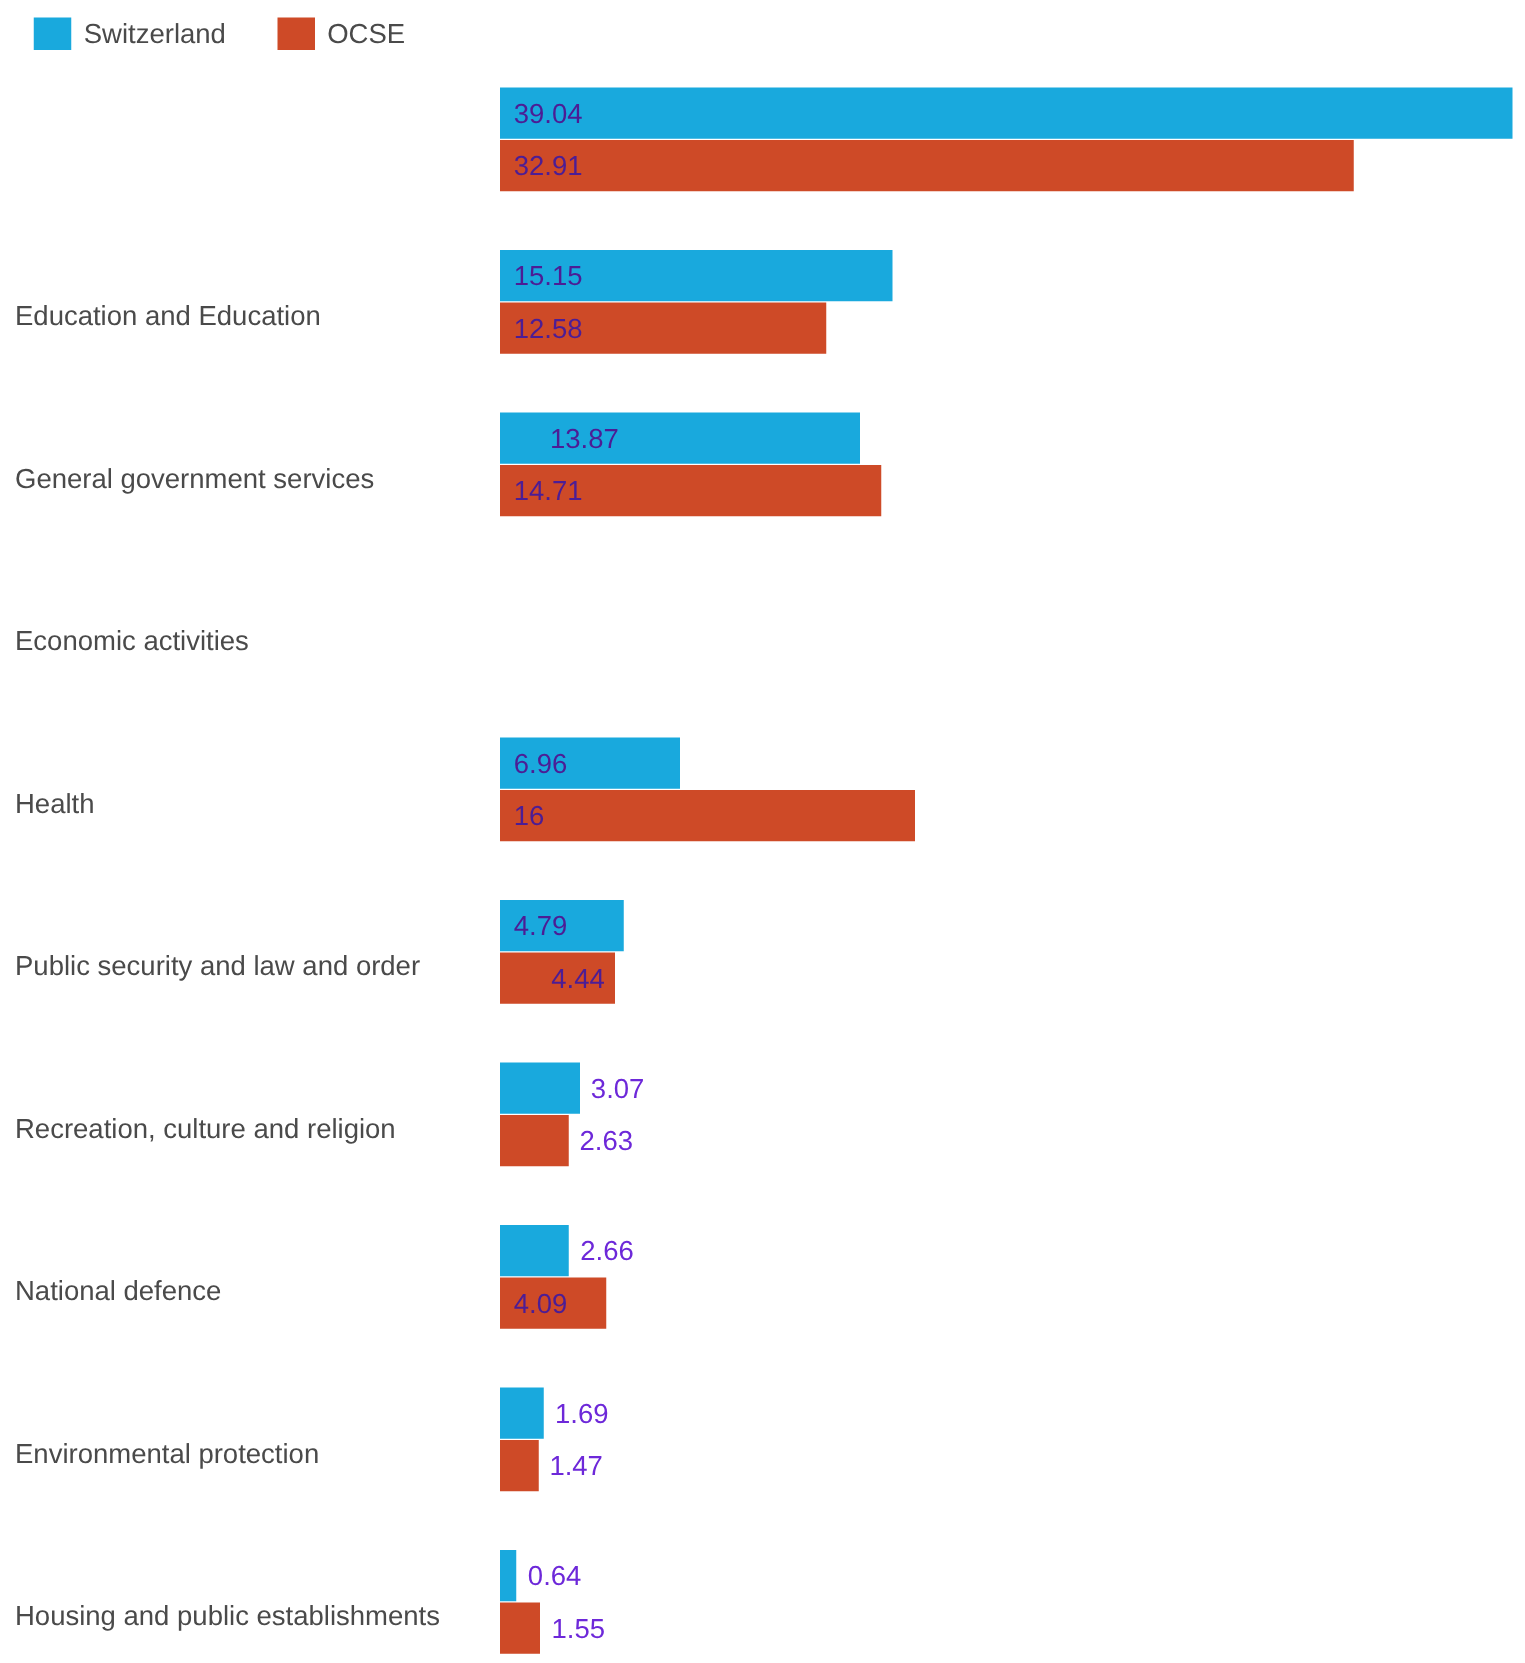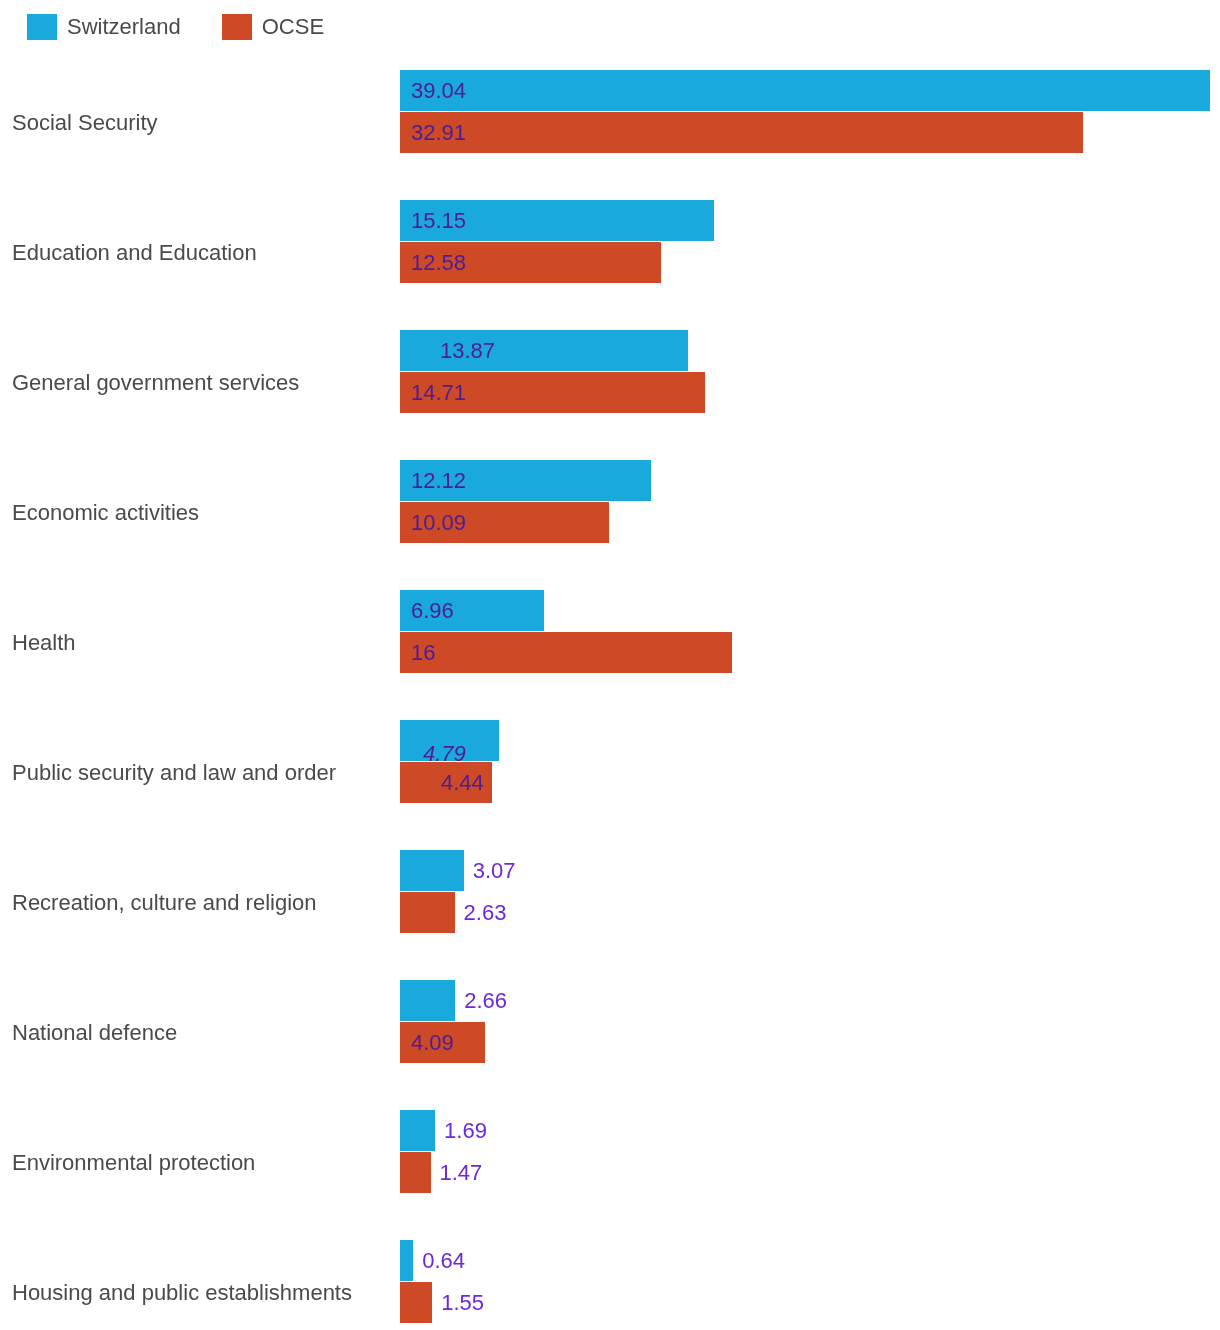--- a/index.html
+++ b/index.html
@@ -117,21 +117,20 @@
       <span class="legend-label">Switzerland</span>
     </div>
     <div class="legend-entry">
       <span class="legend-swatch" style="background: rgb(206, 74, 39);"></span>
       <span class="legend-label">OCSE</span>
     </div>
   </div>
 
 <div id="plot">
     <div class="group" style="top: 0px;">
-      <div class="cat-label">Social Security</div>
       <div class="bars">
         <div class="bar-row first">
           <div class="bar" style="width: 810.08px; background: rgb(25, 169, 221);"></div>
           <span class="bar-value inside" style="position: absolute; left: 0px; top: 0px; margin-left: 0px;">39.04</span>
         </div>
         <div class="bar-row">
           <div class="bar" style="width: 682.882px; background: rgb(206, 74, 39);"></div>
           <span class="bar-value inside" style="position: absolute; left: 0px; top: 0px; margin-left: 0px;">32.91</span>
         </div>
       </div>
@@ -157,50 +156,40 @@
           <span class="bar-value inside" style="position: absolute; left: 0px; top: 0px; margin-left: 0px; padding-left: 40px;">13.87</span>
         </div>
         <div class="bar-row">
           <div class="bar" style="width: 305.233px; background: rgb(206, 74, 39);"></div>
           <span class="bar-value inside" style="position: absolute; left: 0px; top: 0px; margin-left: 0px;">14.71</span>
         </div>
       </div>
     </div>
     <div class="group" style="top: 390px;">
       <div class="cat-label">Economic activities</div>
-      <div class="bars">
-        <div class="bar-row first">
-          <div class="bar" style="width: 251.49px; background: rgb(25, 169, 221);"></div>
-          <span class="bar-value inside" style="position: absolute; left: 0px; top: 0px; margin-left: 0px;">12.12</span>
-        </div>
-        <div class="bar-row">
-          <div class="bar" style="width: 209.368px; background: rgb(206, 74, 39);"></div>
-          <span class="bar-value inside" style="position: absolute; left: 0px; top: 0px; margin-left: 0px;">10.09</span>
-        </div>
-      </div>
     </div>
     <div class="group" style="top: 520px;">
       <div class="cat-label">Health</div>
       <div class="bars">
         <div class="bar-row first">
           <div class="bar" style="width: 144.42px; background: rgb(25, 169, 221);"></div>
           <span class="bar-value inside" style="position: absolute; left: 0px; top: 0px; margin-left: 0px;">6.96</span>
         </div>
         <div class="bar-row">
           <div class="bar" style="width: 332px; background: rgb(206, 74, 39);"></div>
           <span class="bar-value inside" style="position: absolute; left: 0px; top: 0px; margin-left: 0px;">16</span>
         </div>
       </div>
     </div>
     <div class="group" style="top: 650px;">
       <div class="cat-label">Public security and law and order</div>
       <div class="bars">
         <div class="bar-row first">
           <div class="bar" style="width: 99.3925px; background: rgb(25, 169, 221);"></div>
-          <span class="bar-value inside" style="position: absolute; left: 0px; top: 13px; margin-left: 12px; font-style: italic;">4.79</span>
+          <span class="bar-value inside" style="position: absolute; left: 0px; top: 0px; margin-left: 0px;">4.79</span>
         </div>
         <div class="bar-row">
           <div class="bar" style="width: 92.13px; background: rgb(206, 74, 39);"></div>
           <span class="bar-value inside" style="position: absolute; left: 0px; top: 0px; margin-left: 0px; padding-left: 41px;">4.44</span>
         </div>
       </div>
     </div>
     <div class="group" style="top: 780px;">
       <div class="cat-label">Recreation, culture and religion</div>
       <div class="bars">

